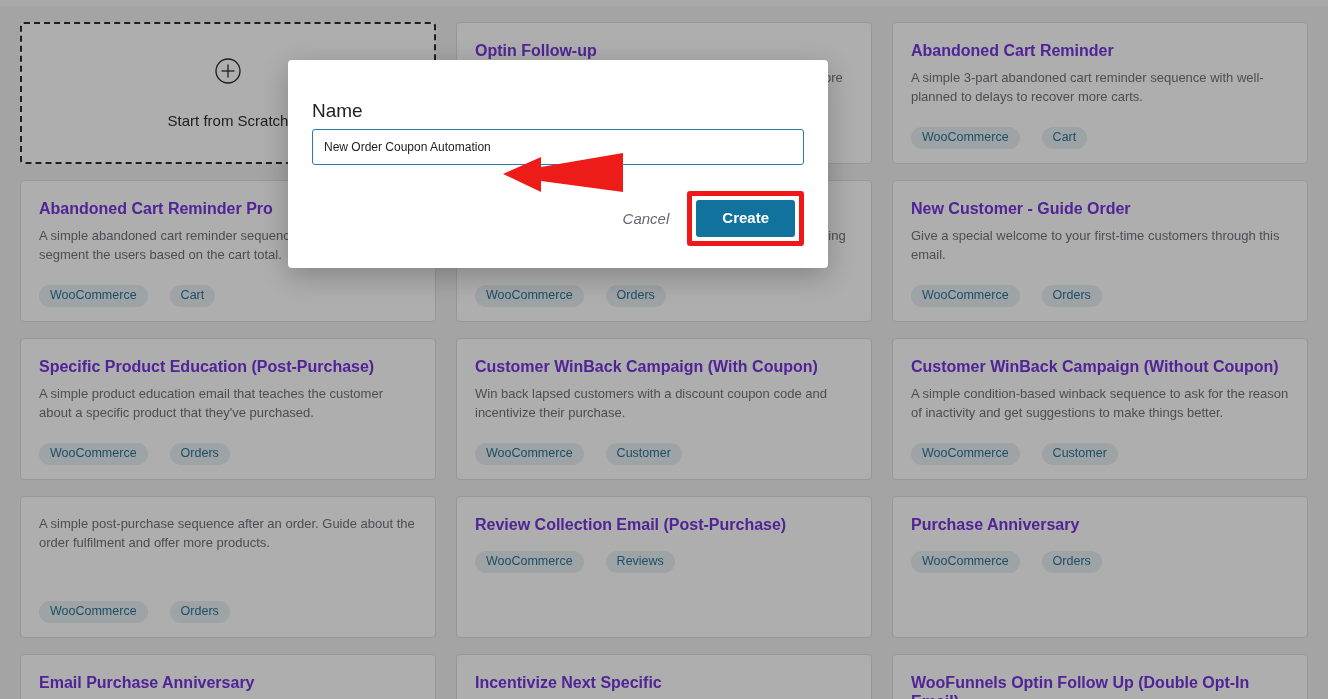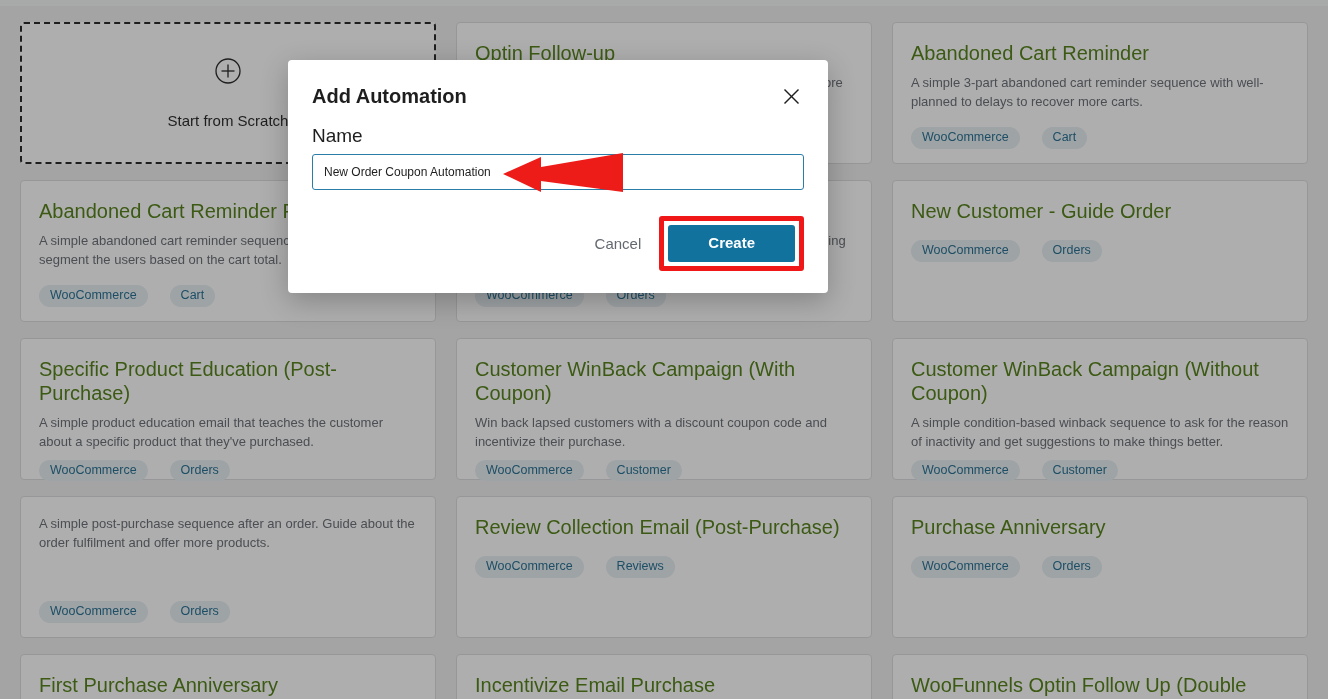--- a/index.html
+++ b/index.html
@@ -61,23 +61,23 @@
     border: 1px solid #dcdcde;
     border-radius: 4px;
     background: #ffffff;
     height: 142px;
     padding: 18px 18px 14px 18px;
     box-sizing: border-box;
     display: flex;
     flex-direction: column;
   }
   .tmpl-title {
-    font-size: 20px;
-    font-weight: 400;
-    color: #4d7c0f;
+    font-size: 16px;
+    font-weight: 700;
+    color: #6d28d9;
     margin: 0 0 9px 0;
     line-height: 1.2;
   }
   .tmpl-desc {
     font-size: 13px;
     color: #646970;
     line-height: 1.45;
     margin: 0;
     flex: 1;
   }
@@ -168,20 +168,21 @@
     margin-top: 26px;
   }
   .cancel-btn {
     background: none;
     border: none;
     font-size: 15px;
     color: #646970;
     cursor: pointer;
     font-family: "Liberation Sans", sans-serif;
     padding: 6px 4px;
+    font-style: italic;
   }
   .create-wrap {
     position: relative;
     padding: 9px;
   }
   .create-highlight {
     position: absolute;
     inset: 0;
     border: 5px solid #ef1717;
     border-radius: 3px;
@@ -189,21 +190,21 @@
   }
   .create-btn {
     position: relative;
     background: #11729e;
     color: #ffffff;
     border: none;
     border-radius: 3px;
     font-size: 15px;
     font-weight: 700;
     font-family: "Liberation Sans", sans-serif;
-    padding: 10px 40px;
+    padding: 10px 26px;
     cursor: pointer;
     line-height: 1.1;
   }
 
   
   #arrow {
     position: absolute;
     left: 503px;
     top: 152px;
     z-index: 30;
@@ -251,20 +252,21 @@
       <div class="tmpl-card">
         <div class="tmpl-title">New Order Follow Up</div>
         <div class="tmpl-desc">A follow up email sequence after a new order is placed providing order details to the customer.</div>
         <div class="tag-row">
           <span class="tag">WooCommerce</span>
           <span class="tag">Orders</span>
         </div>
       </div>
       <div class="tmpl-card">
         <div class="tmpl-title">New Customer - Guide Order</div>
+        <div class="tmpl-desc">Give a special welcome to your first-time customers through this email.</div>
         <div class="tag-row">
           <span class="tag">WooCommerce</span>
           <span class="tag">Orders</span>
         </div>
       </div>
       <div class="tmpl-card">
         <div class="tmpl-title">Specific Product Education (Post-Purchase)</div>
         <div class="tmpl-desc">A simple product education email that teaches the customer about a specific product that they've purchased.</div>
         <div class="tag-row">
           <span class="tag">WooCommerce</span>
@@ -302,43 +304,34 @@
         </div>
       </div>
       <div class="tmpl-card">
         <div class="tmpl-title">Purchase Anniversary</div>
         <div class="tag-row">
           <span class="tag">WooCommerce</span>
           <span class="tag">Orders</span>
         </div>
       </div>
       <div class="tmpl-card">
-        <div class="tmpl-title">First Purchase Anniversary</div>
-      </div>
-      <div class="tmpl-card">
-        <div class="tmpl-title">Incentivize Email Purchase</div>
+        <div class="tmpl-title">Email Purchase Anniversary</div>
+      </div>
+      <div class="tmpl-card">
+        <div class="tmpl-title">Incentivize Next Specific</div>
       </div>
       <div class="tmpl-card">
         <div class="tmpl-title">WooFunnels Optin Follow Up (Double Opt-In Email)</div>
       </div>
     </div>
 </div>
 
 <div id="overlay"></div>
 
 <div id="modal">
-  <div class="modal-head">
-    <h2 class="modal-title">Add Automation</h2>
-    <button class="close-btn" aria-label="Close">
-      <svg width="17" height="17" viewBox="0 0 17 17">
-        <line x1="1.5" y1="1.5" x2="15.5" y2="15.5" stroke="#1e1e1e" stroke-width="1.4"></line>
-        <line x1="15.5" y1="1.5" x2="1.5" y2="15.5" stroke="#1e1e1e" stroke-width="1.4"></line>
-      </svg>
-    </button>
-  </div>
 
   <label class="field-label">Name</label>
   <input class="name-input" type="text" autocomplete="off" value="New Order Coupon Automation" style="">
 
   <div class="modal-actions">
     <button class="cancel-btn">Cancel</button>
     <span class="create-wrap">
       <span class="create-highlight"></span>
       <button class="create-btn">Create</button>
     </span>

